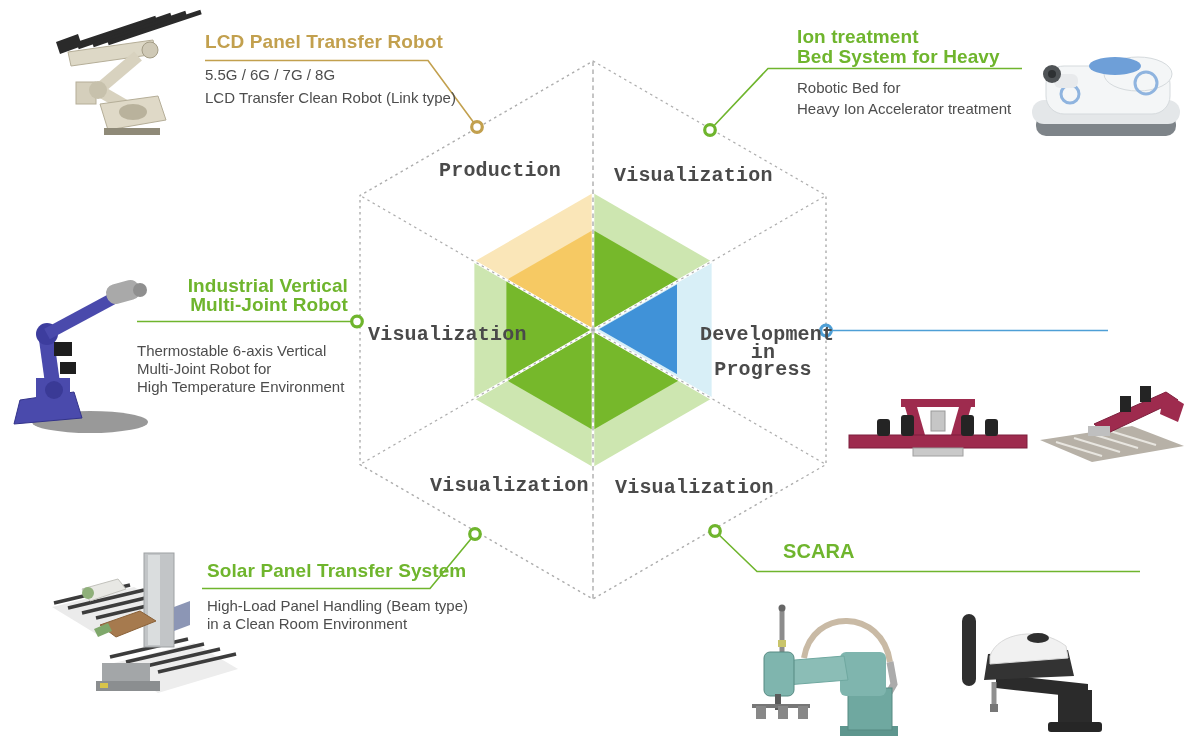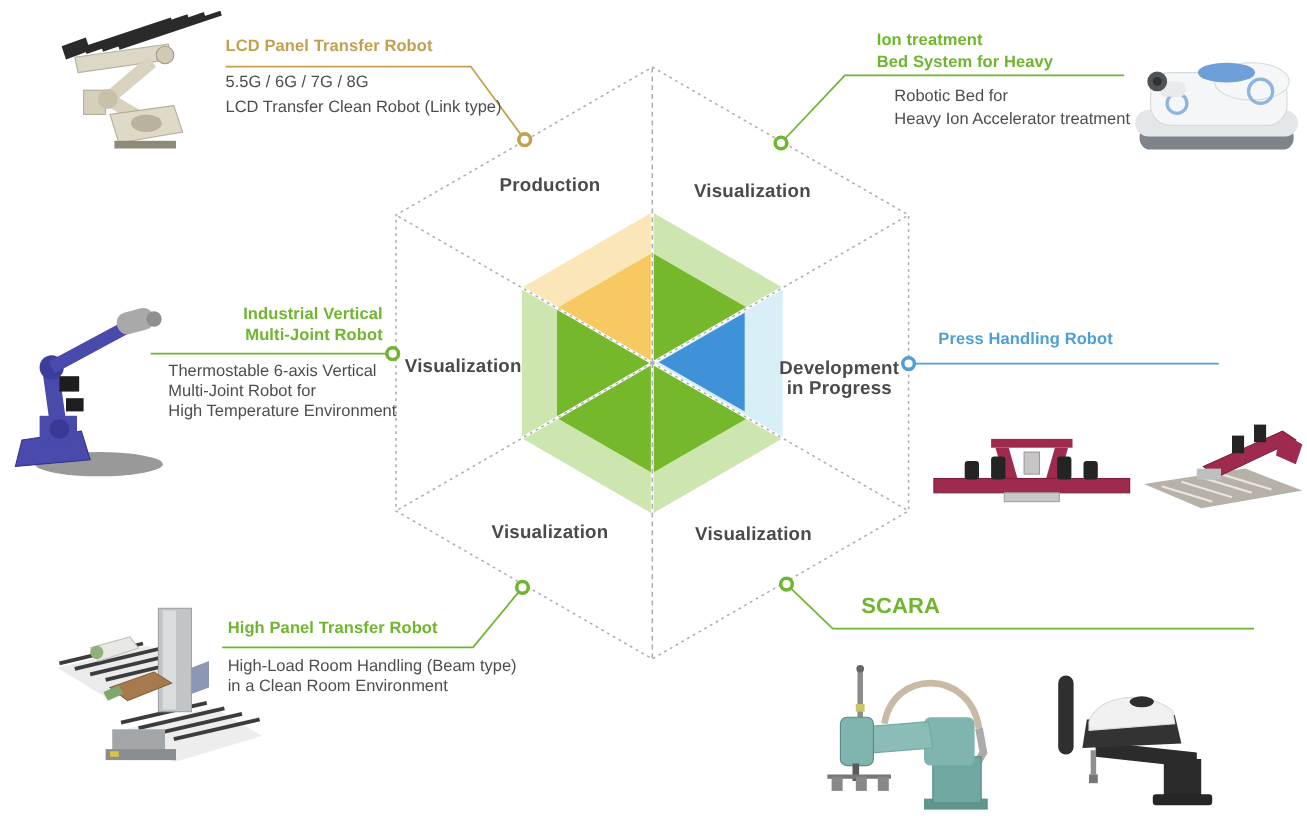--- a/index.html
+++ b/index.html
@@ -1,20 +1,20 @@
 <!DOCTYPE html>
 <html style="--c-gold: #C2A04E; --c-green: #6FB52D; --c-blue: #4E9FD6; --c-text_dark: #4D4D4D; --c-label_dark: #4A4A4A; --c-dashed_gray: #ADADAD; --c-orange_dark: #F6C963; --c-orange_light: #FAE6B8; --c-green_dark: #76B82B; --c-green_light: #CDE6B0; --c-blue_dark: #4092D8; --c-blue_light: #D8EFF7; --c-robot_indigo: #4A4AAC; --c-robot_maroon: #9E2B4E; --c-robot_teal: #7FB5AE;"><head>
 <meta charset="utf-8">
 <style>
   html,body{margin:0;padding:0;background:#fff;}
   .canvas{position:relative;width:1188px;height:742px;background:#fff;overflow:hidden;
           font-family:"Liberation Sans",sans-serif;}
   .abs{position:absolute;}
-  .sector-label{font-weight:bold;font-size:17px;color:var(--c-label_dark,#4a4a4a);text-align:center;letter-spacing:.2px;}
-  .title{font-weight:bold;font-size:15px;line-height:20px;letter-spacing:.1px;}
+  .sector-label{font-weight:bold;font-size:20px;color:var(--c-label_dark,#4a4a4a);text-align:center;letter-spacing:.2px;font-family:Liberation Mono, monospace;}
+  .title{font-weight:bold;font-size:19px;line-height:20px;letter-spacing:.1px;}
   .gold{color:var(--c-gold,#c2a04e);}
   .greenT{color:var(--c-green,#6fb52d);}
   .blueT{color:var(--c-blue,#4e9fd6);}
   .desc{font-size:15px;color:var(--c-text_dark,#4d4d4d);line-height:20px;}
   svg{display:block;}
 </style>
 </head>
 <body>
 
 <div class="canvas">
@@ -91,40 +91,39 @@
   <div class="abs title gold" style="left:205px;top:32px;">LCD Panel Transfer Robot</div>
   <div class="abs desc" style="left:205px;top:63px;line-height:23px;">
     <div>5.5G / 6G / 7G / 8G</div>
     <div>LCD Transfer Clean Robot (Link type)</div>
   </div>
 
   <div class="abs title greenT" style="left:797px;top:27px;">
     <div>Ion treatment</div>
     <div>Bed System for Heavy</div>
   </div>
-  <div class="abs desc" style="left:797px;top:77px;line-height:21px;margin-left:16px;">
+  <div class="abs desc" style="left:797px;top:77px;line-height:21px;">
     <div>Robotic Bed for</div>
     <div>Heavy Ion Accelerator treatment</div>
   </div>
 
   <div class="abs title greenT" style="left:128px;top:276px;width:220px;text-align:right;line-height:19px;">
     <div>Industrial Vertical</div>
     <div>Multi-Joint Robot</div>
   </div>
-  <div class="abs desc" style="left:137px;top:329px;line-height:18px;margin-left:16px;">
+  <div class="abs desc" style="left:137px;top:342px;line-height:18px;">
     <div>Thermostable 6-axis Vertical</div>
     <div>Multi-Joint Robot for</div>
     <div>High Temperature Environment</div>
   </div>
 
-  <div class="abs title blueT" style="left:853px;top:299px;">Press Handling Robot</div>
-
-  <div class="abs title greenT" style="left:207px;top:561px;">High Panel Transfer Robot</div>
+
+  <div class="abs title greenT" style="left:207px;top:561px;">Solar Panel Transfer System</div>
   <div class="abs desc" style="left:207px;top:597px;line-height:18px;">
-    <div>High-Load Room Handling (Beam type)</div>
+    <div>High-Load Panel Handling (Beam type)</div>
     <div>in a Clean Room Environment</div>
   </div>
 
   <div class="abs title greenT" style="left:783px;top:541px;font-size:20px;text-align:right;">SCARA</div>
 
   <svg class="abs" style="left:38px;top:4px" width="165" height="140" viewBox="0 0 165 140">
     <g stroke="#2a2a2a" stroke-width="4.5">
       <line x1="25" y1="45" x2="118" y2="14"></line>
       <line x1="40" y1="43" x2="133" y2="11"></line>
       <line x1="55" y1="41" x2="148" y2="9"></line>

